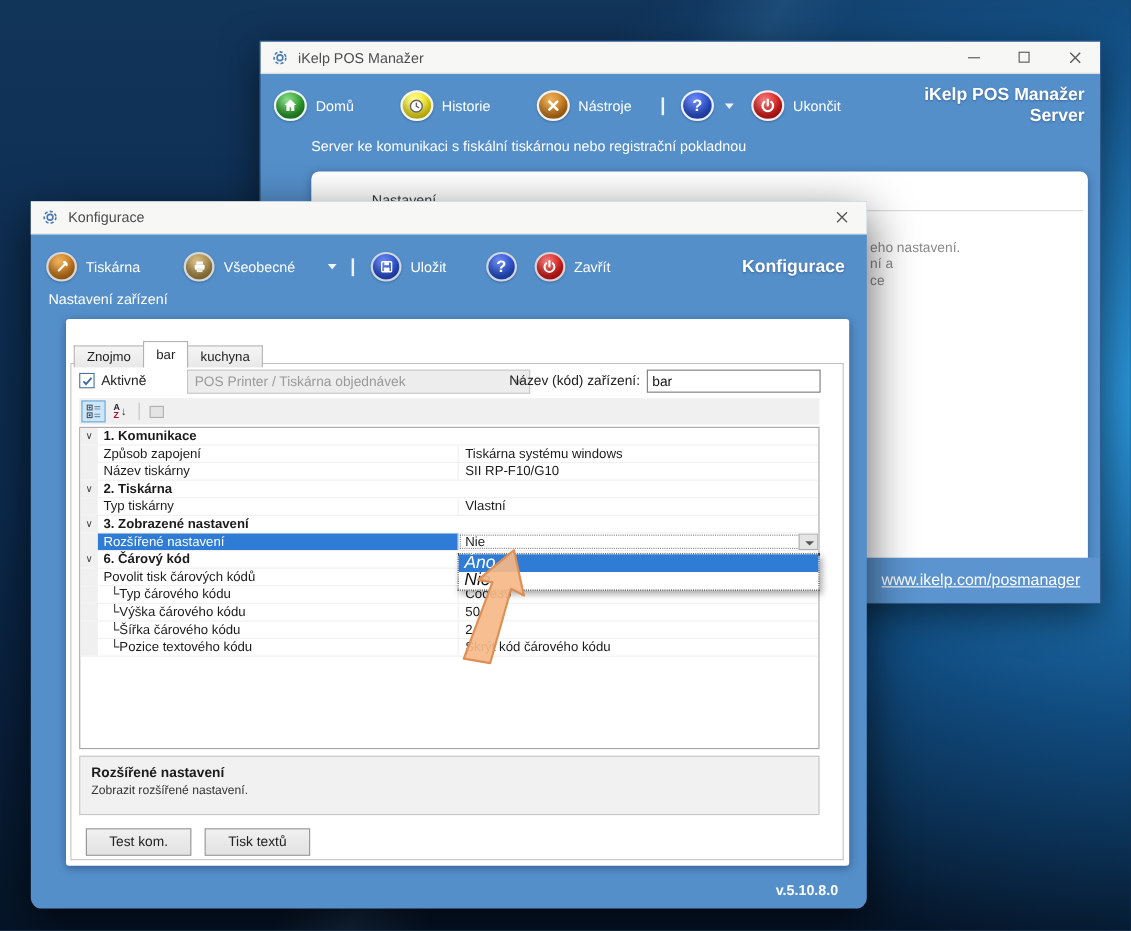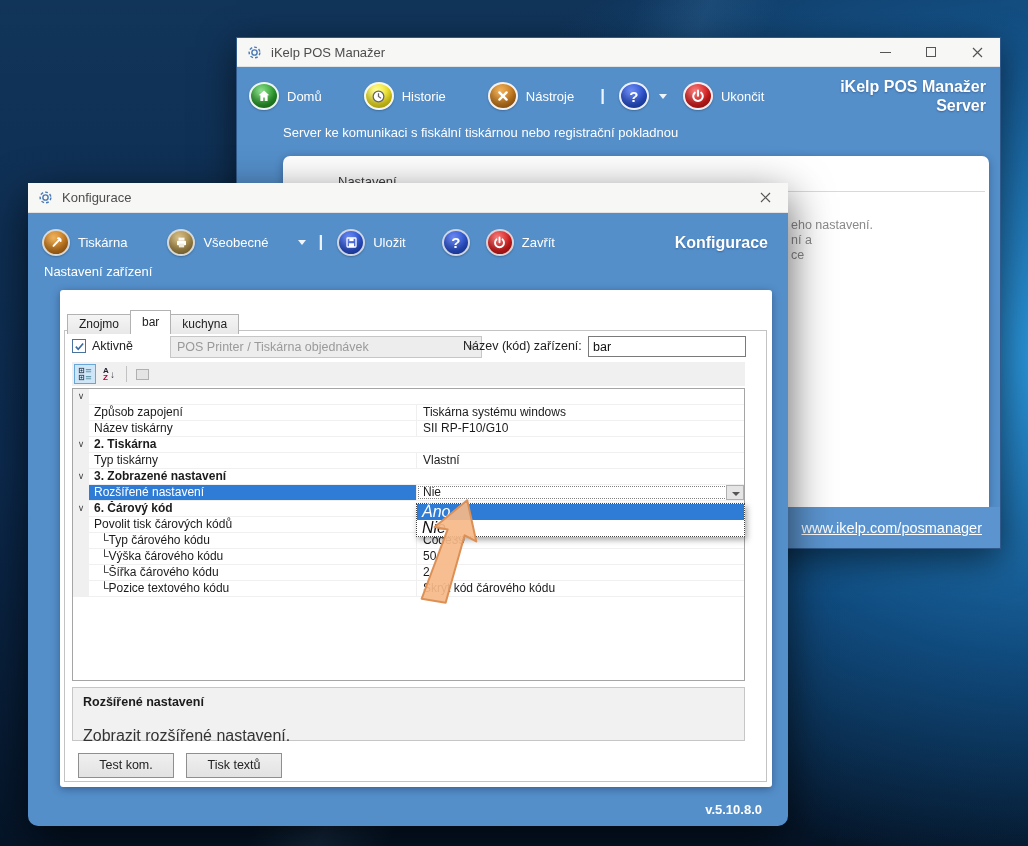--- a/index.html
+++ b/index.html
@@ -99,21 +99,21 @@
   .pg-combo::after{content:"";position:absolute;left:5px;top:6px;border-left:4px solid transparent;border-right:4px solid transparent;border-top:4px solid #555;}
   
   .ddlist{position:absolute;left:356px;top:213px;width:329px;background:#fff;border:1px dotted #444;z-index:6;box-shadow:2px 3px 6px rgba(0,0,0,.35);}
   .dd-opt{height:16px;font-size:16px;line-height:16px;padding-left:5px;color:#111;font-style:italic;}
   .dd-opt.hl{background:#2f7cd6;color:#fff;}
   
   .bigarrow{position:absolute;left:348px;top:205px;width:80px;height:122px;z-index:7;pointer-events:none;}
   
   .descbox{position:absolute;left:12px;top:397px;width:673px;height:54px;background:#f1f1f1;border:1px solid #c6c6c6;padding:7px 10px;}
   .descbox .d-title{font-size:12.5px;font-weight:bold;color:#1b1b1b;}
-  .descbox .d-text{font-size:16px;color:#333;margin-top:18px;}
+  .descbox .d-text{font-size:11px;color:#333;margin-top:4px;}
   
   .btn{position:absolute;top:463px;height:25px;background:linear-gradient(#f0f0f0,#e2e2e2);border:1px solid #8f8f8f;
        font-size:12.5px;color:#222;text-align:center;line-height:23px;}
   #btn-test{left:18px;width:96px;}
   #btn-print{left:126px;width:96px;}
 </style>
 </head>
 <body>
 
 <div class="window" id="mainwin">
@@ -336,20 +336,21 @@
       <div class="gbtn-sep"></div>
       <div class="gbtn">
         <div class="pp-icon"></div>
       </div>
     </div>
 
     <div class="pgrid">
       <div>
           <div class="pg-row pg-cat">
             <div class="pg-gutter">∨</div>
+            <div class="pg-name">1. Komunikace</div>
             <div class="pg-val"><span></span></div>
           </div>
           <div class="pg-row">
             <div class="pg-gutter"></div>
             <div class="pg-name">Způsob zapojení</div>
             <div class="pg-val"><span>Tiskárna systému windows</span></div>
           </div>
           <div class="pg-row">
             <div class="pg-gutter"></div>
             <div class="pg-name">Název tiskárny</div>

